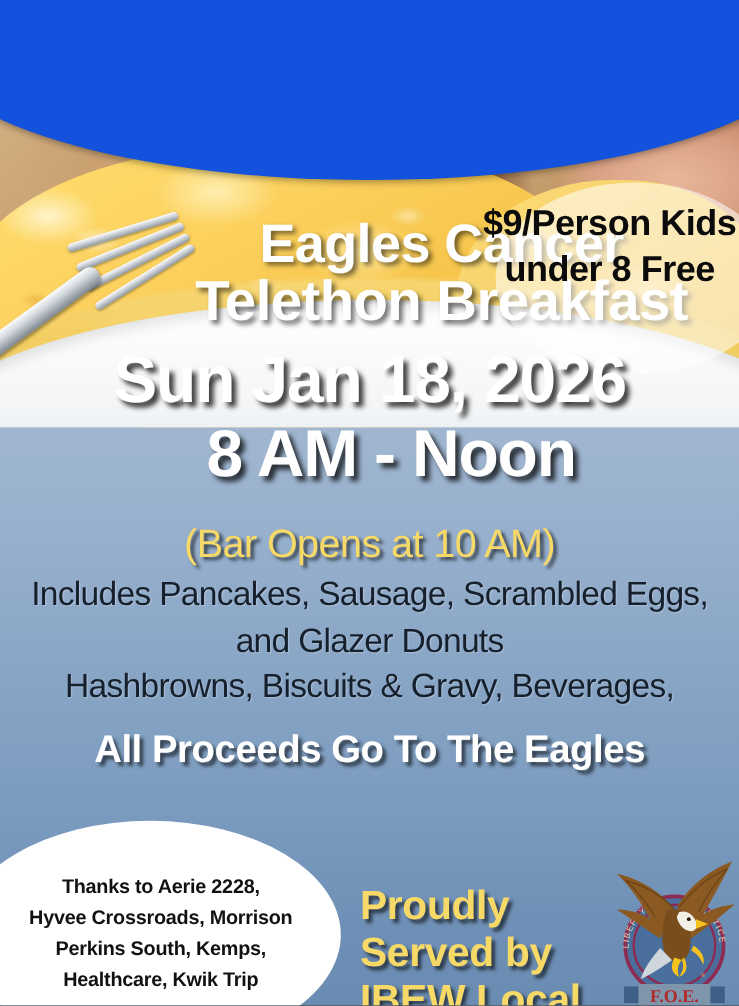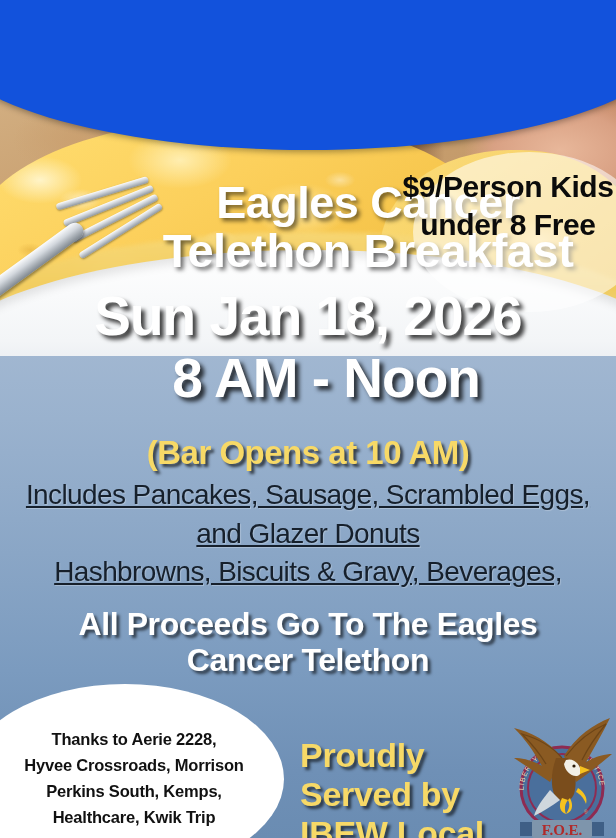--- a/index.html
+++ b/index.html
@@ -146,31 +146,31 @@
   .date-block{
     position:absolute;left:0;top:289px;width:616px;text-align:center;
     color:#ffffff;font-weight:bold;line-height:1.0;
     text-shadow:4px 4px 4px rgba(0,0,0,.75);
   }
   .date-line1{display:block;font-size:55px;letter-spacing:-1px;}
   .date-line2{display:block;font-size:55px;letter-spacing:-1px;margin-top:7px;padding-left:36px;}
 
   .bar-line{
     position:absolute;left:0;top:434px;width:616px;text-align:center;
-    color:#f7d967;font-weight:bold;font-size:33px;letter-spacing:-0.5px;
+    color:#f7d967;font-weight:normal;font-size:33px;letter-spacing:-0.5px;
     text-shadow:3px 3px 3px rgba(0,0,0,.65);
   }
 
   
   .menu{
     position:absolute;left:0;top:476px;width:616px;text-align:center;
     color:#16202c;font-size:28px;line-height:1.38;letter-spacing:-0.6px;
     text-shadow:1px 1px 1px rgba(255,255,255,.25);
   }
-  .menu span{display:block;text-decoration:underline;}
+  .menu span{display:block;}
 
   
   .proceeds{
     position:absolute;left:0;top:606px;width:616px;text-align:center;
     color:#ffffff;font-weight:bold;font-size:32px;line-height:1.13;
     letter-spacing:-0.4px;
     text-shadow:3px 3px 3px rgba(0,0,0,.6);
   }
   .proceeds span{display:block;}
 
@@ -241,21 +241,20 @@
   <div class="bar-line">(Bar Opens at 10 AM)</div>
 
   <div class="menu">
     <span>Includes Pancakes, Sausage, Scrambled Eggs,</span>
     <span>and Glazer Donuts</span>
     <span>Hashbrowns, Biscuits &amp; Gravy, Beverages,</span>
   </div>
 
   <div class="proceeds">
     <span>All Proceeds Go To The Eagles</span>
-    <span>Cancer Telethon</span>
   </div>
 
   <div class="thanks-oval"></div>
   <div class="thanks-text">
     <span>Thanks to Aerie 2228,</span>
     <span>Hyvee Crossroads, Morrison</span>
     <span>Perkins South, Kemps,</span>
     <span>Healthcare,  Kwik Trip</span>
   </div>
 

